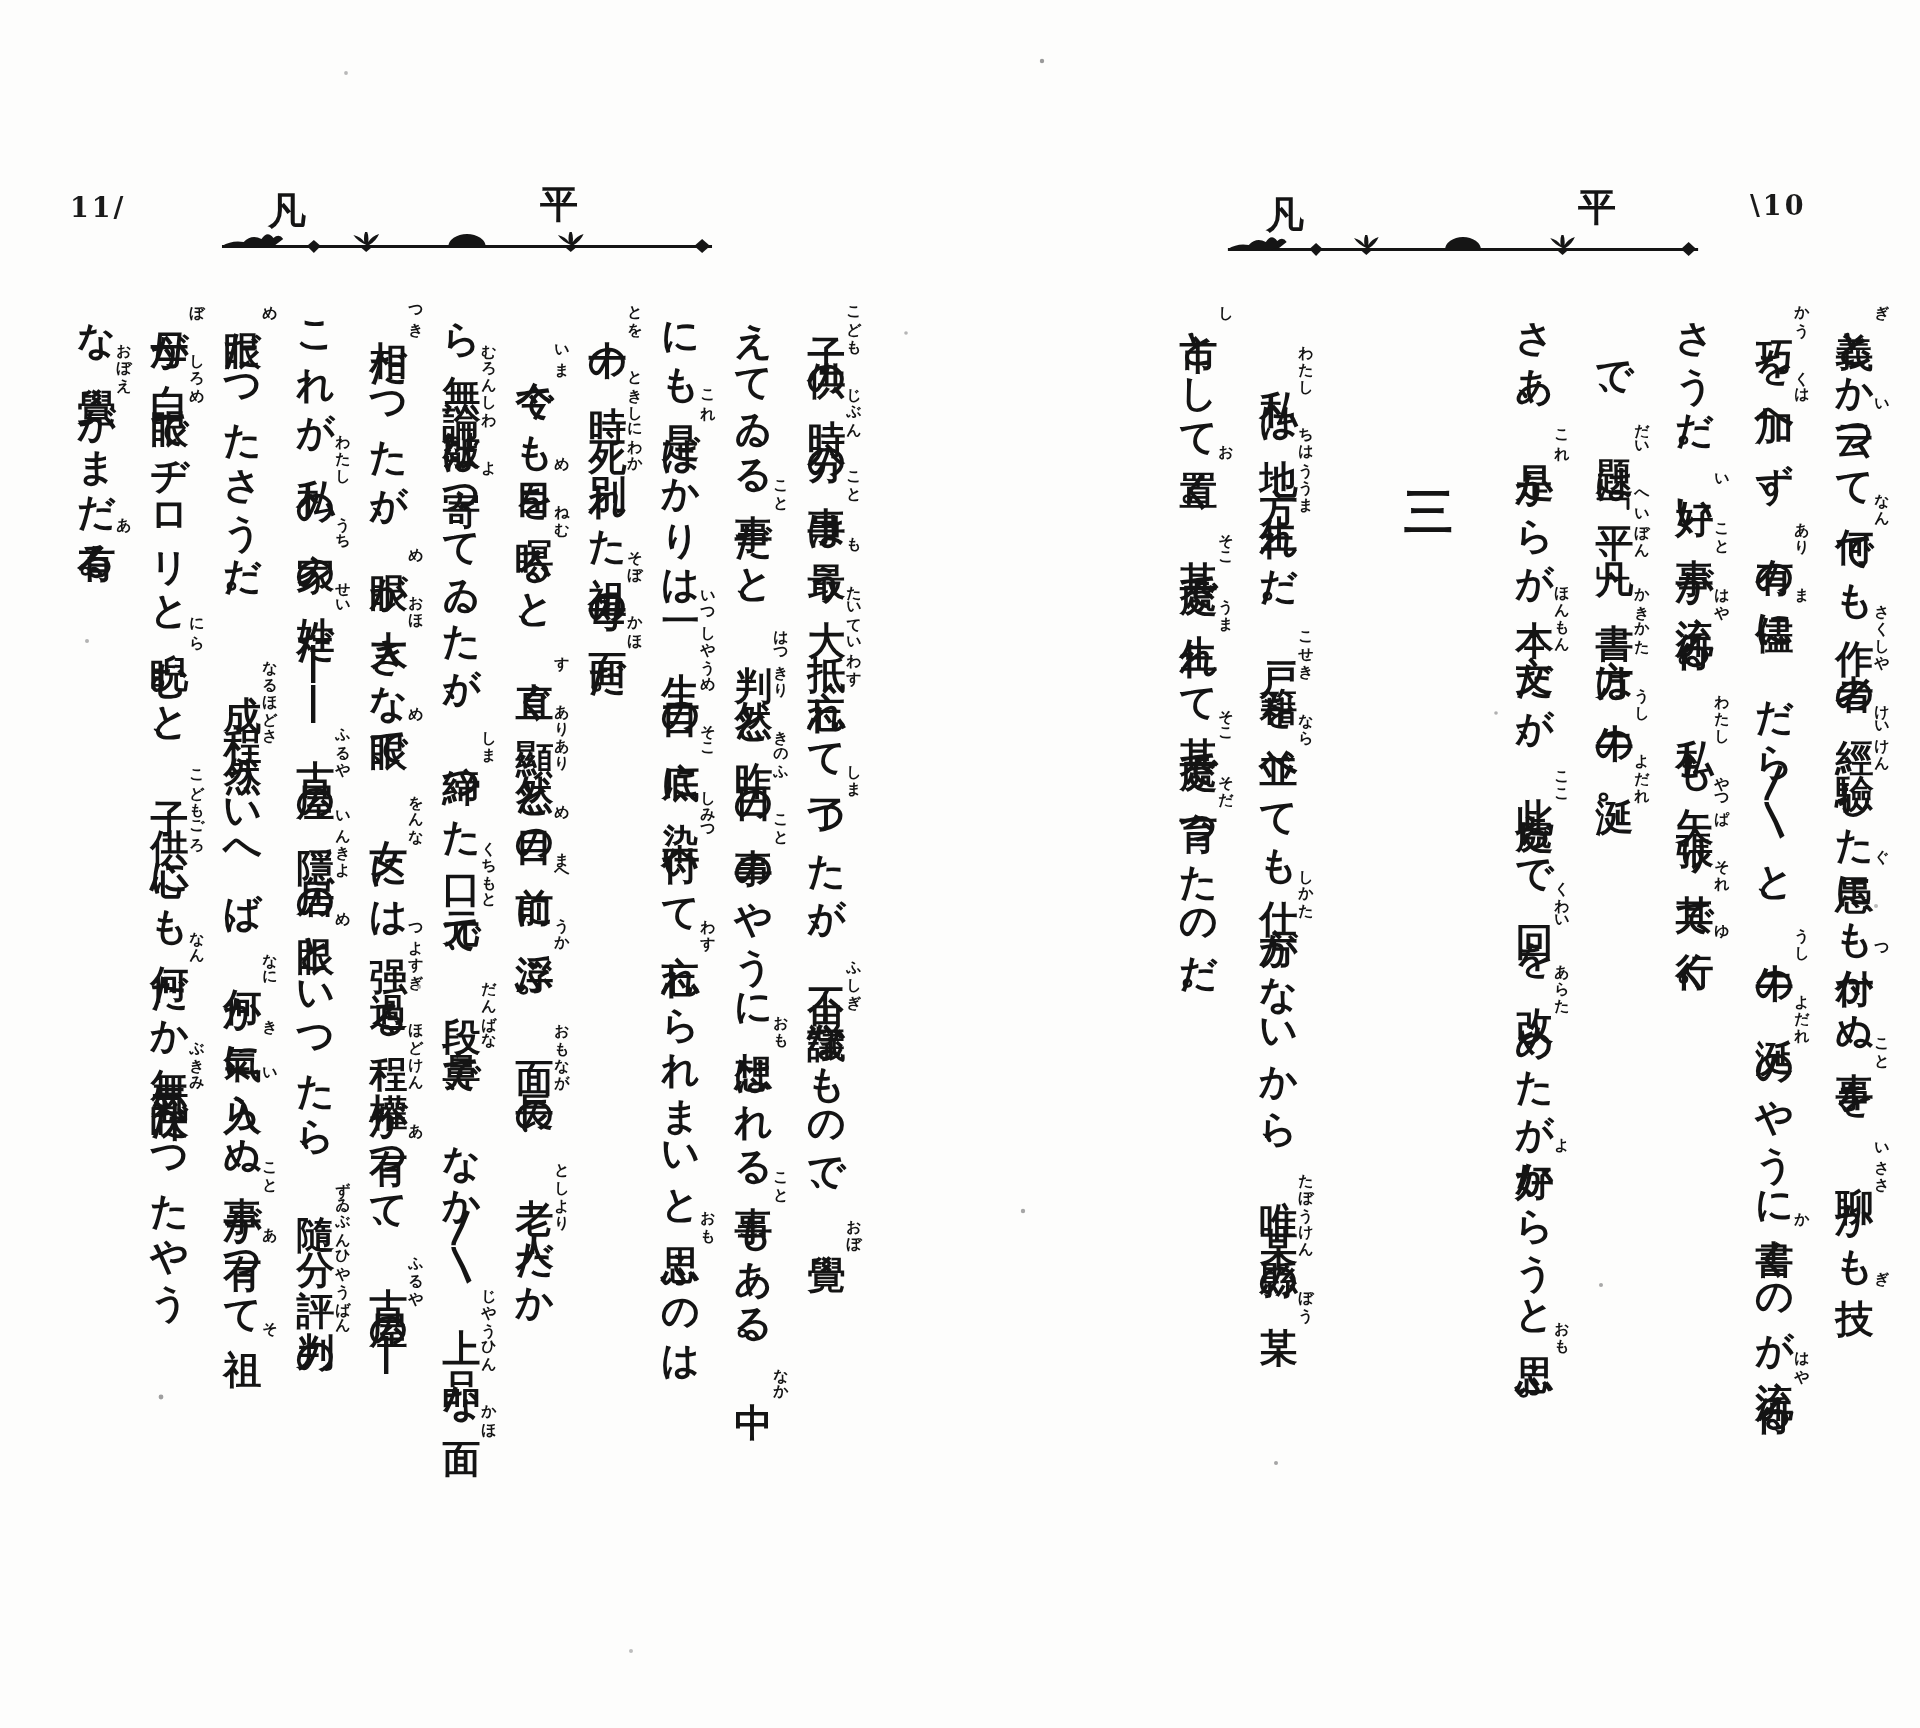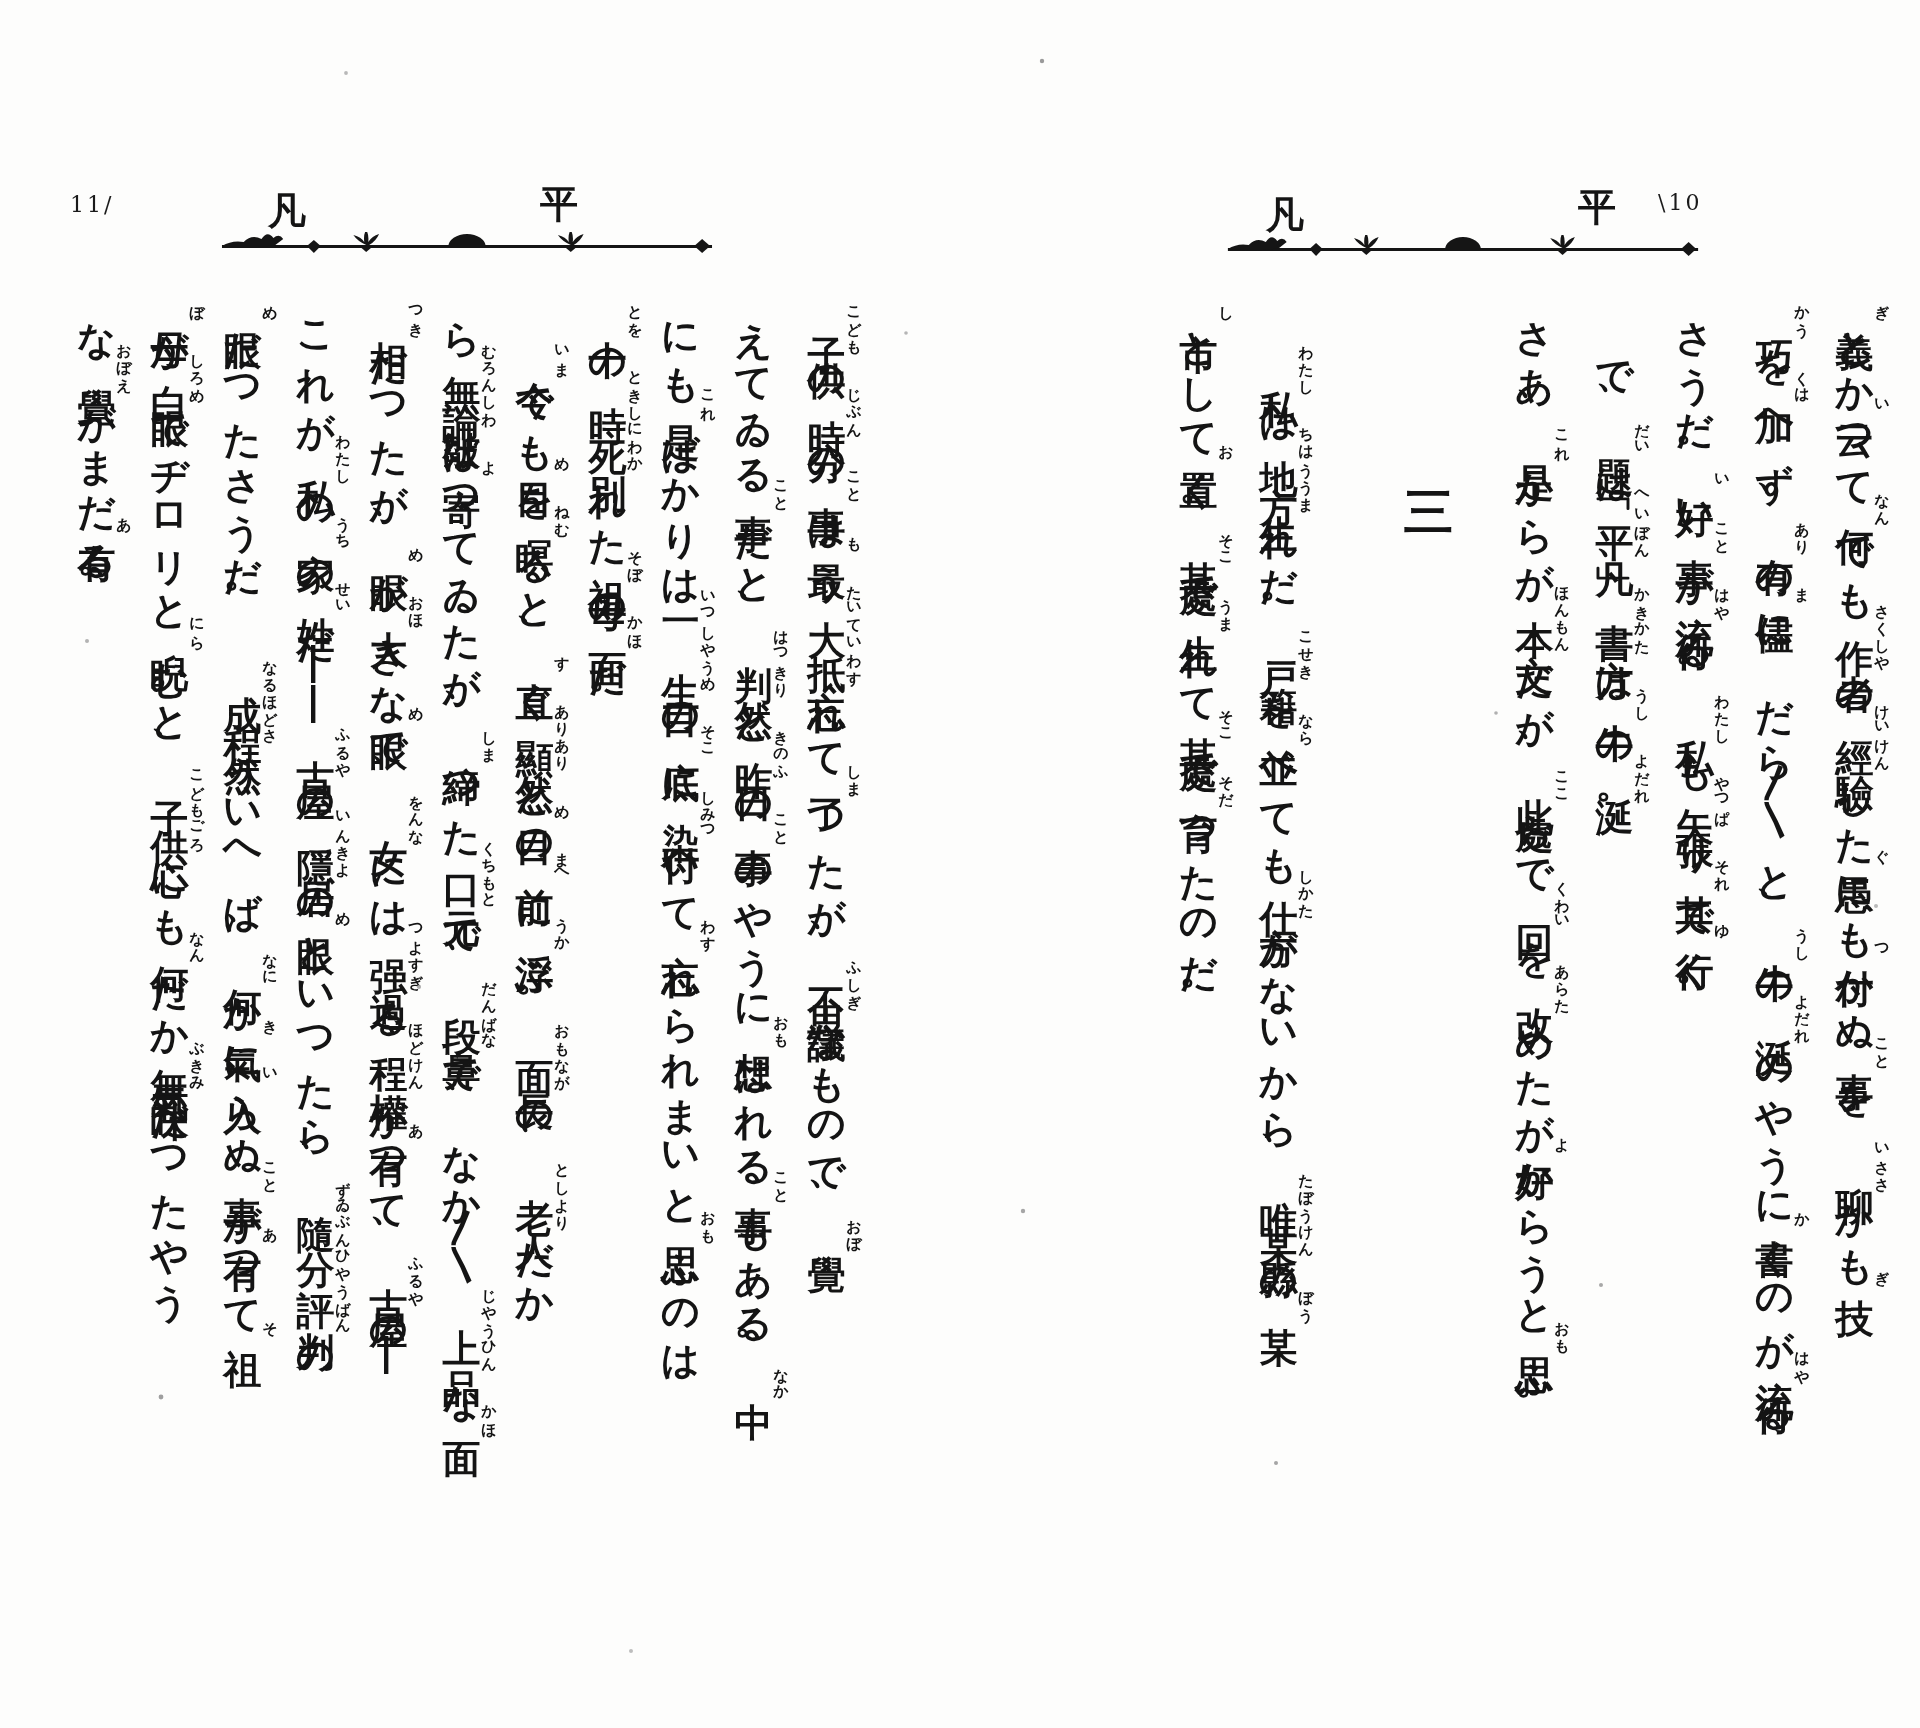--- a/index.html
+++ b/index.html
@@ -3,26 +3,26 @@
 <meta charset="utf-8">
 <style>
   html,body{margin:0;padding:0;background:#e8e8e8;}
   .sheet{
     position:relative; width:1920px; height:1728px;
     background:#fdfdfc; overflow:hidden;
     font-family:"DejaVu Serif", serif; color:#141414;
   }
   
   .pageno{
-    position:absolute; font-size:22px; font-weight:normal;
+    position:absolute; font-size:27px; font-weight:bold;
     letter-spacing:3px; color:#1a1a1a; white-space:nowrap;
     font-family:"DejaVu Serif", serif;
   }
   .pageno.pn-left{left:70px; top:192px;}
-  .pageno.pn-right{left:1658px; top:190px;text-align:right;}
+  .pageno.pn-right{left:1750px; top:190px;text-align:right;}
   .rtitle{
     position:absolute; font-size:38px; font-weight:bold; line-height:1;
   }
   .rt-l-bon{left:268px; top:192px;}
   .rt-l-hei{left:540px; top:185px;}
   .rt-r-bon{left:1266px; top:196px;}
   .rt-r-hei{left:1578px; top:188px;}
   .ornament{position:absolute; height:24px;}
   .orn-left{left:220px; top:232px; width:494px;}
   .orn-right{left:1226px; top:235px; width:474px;}

